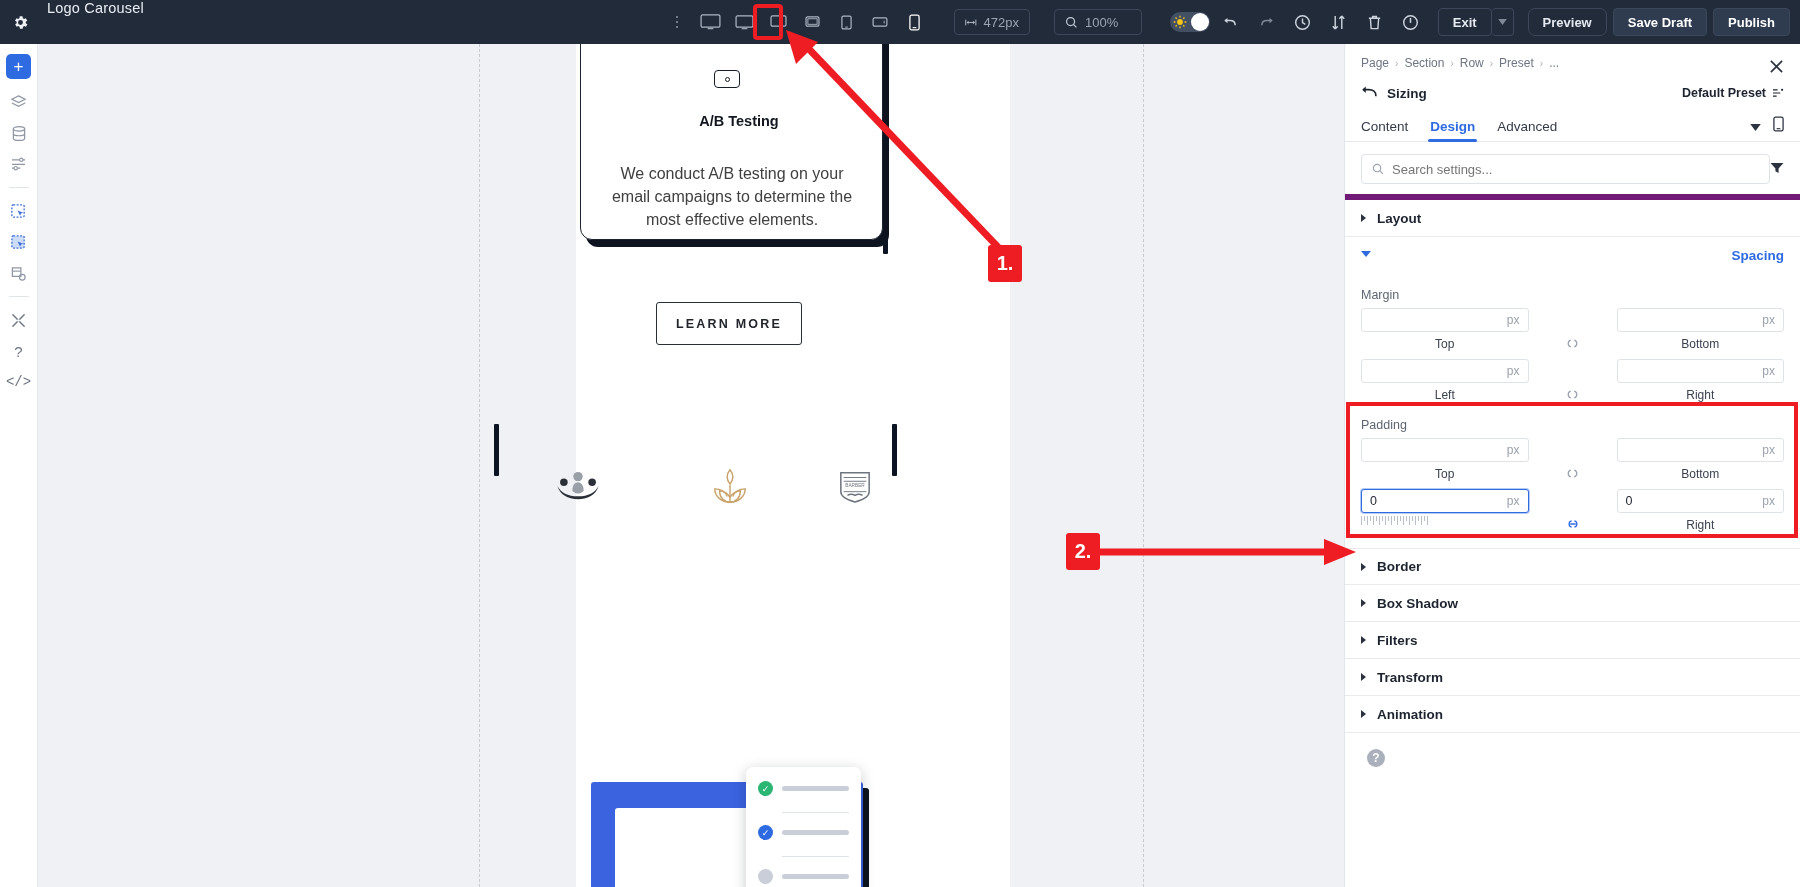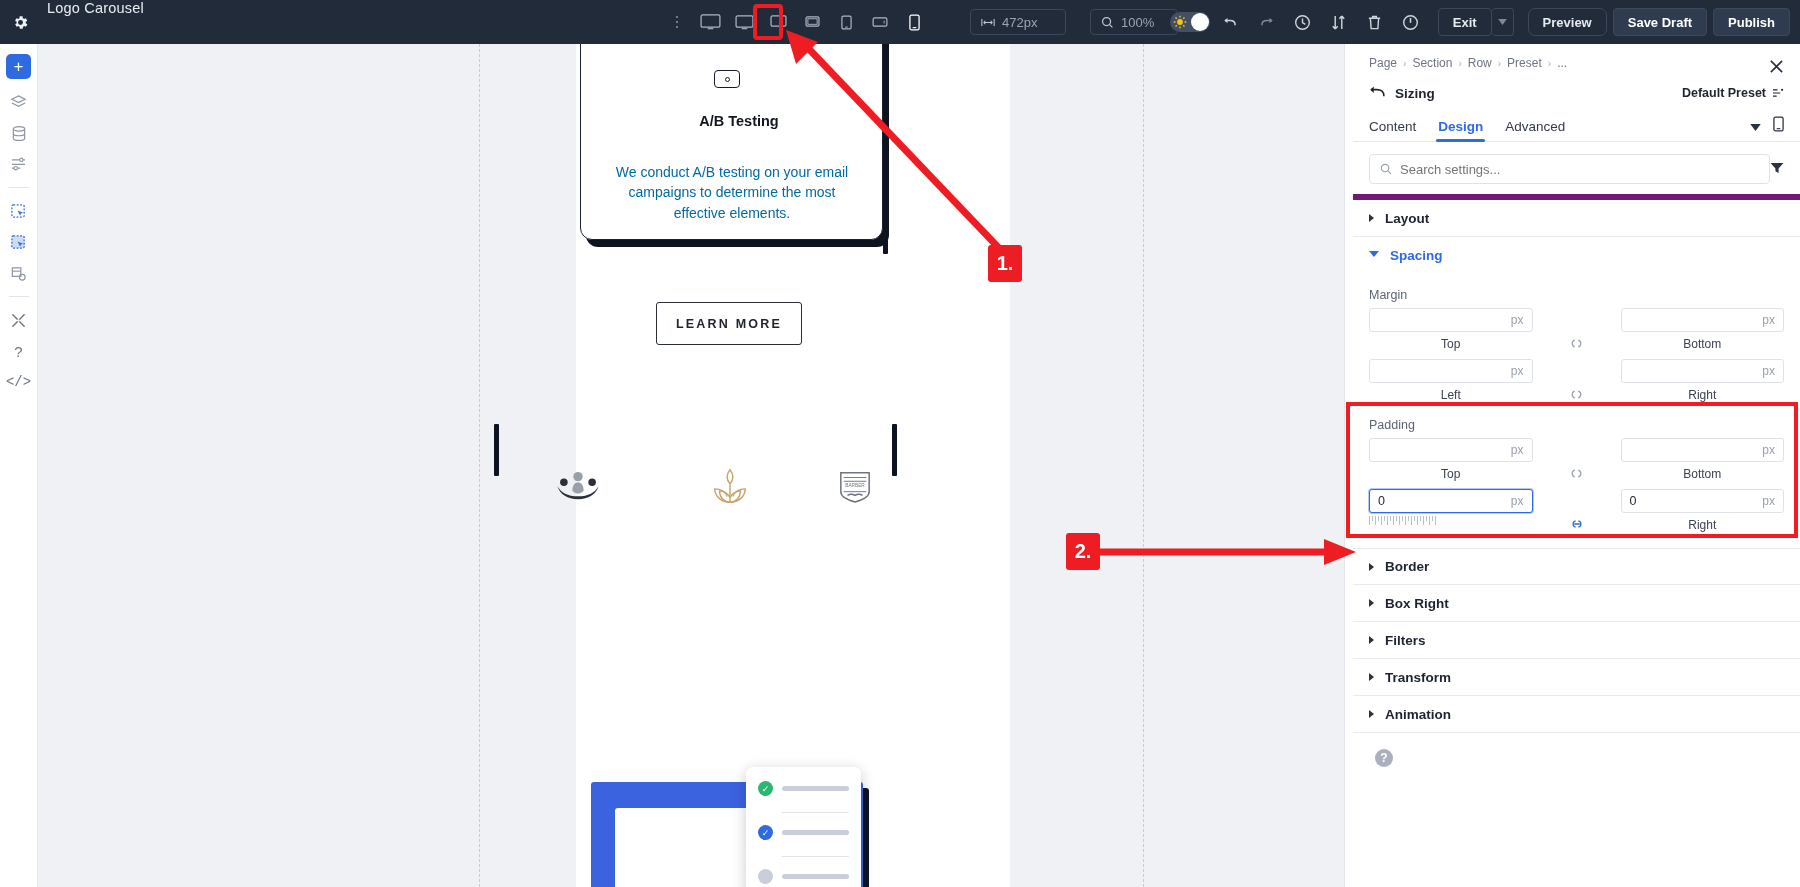--- a/index.html
+++ b/index.html
@@ -87,21 +87,21 @@
   }
   .card-ic {
     position: absolute; left: 676px; top: 26px; width: 26px; height: 18px;
     border: 1.5px solid #161d29; border-radius: 4px;
     display: flex; align-items: center; justify-content: center;
   }
   .card-ic i { width: 5px; height: 5px; border: 1.2px solid #161d29; border-radius: 50%; display: block; }
   .card-title { position: absolute; left: 542px; top: 69px; width: 303px; text-align: center;
                 font-size: 14.5px; font-weight: bold; color: #12171f; padding-left: 15px; }
   .card-body { position: absolute; left: 565px; top: 118px; width: 258px; text-align: center;
-               font-size: 14px; line-height: 1.45; color: #0369a1; }
+               font-size: 16px; line-height: 1.45; color: #404040; }
 
   .learn-btn {
     position: absolute; left: 618px; top: 258px; width: 146px; height: 43px;
     border: 1.2px solid #2a2f36; border-radius: 3px; background: #fff;
     display: flex; align-items: center; justify-content: center;
     font-size: 12.5px; font-weight: bold; letter-spacing: 2.2px; color: #22262c; cursor: pointer;
   }
 
   .logo-row { position: absolute; left: 510px; top: 418px; width: 400px; height: 48px; }
   .logo-item { position: absolute; top: 0; width: 60px; height: 48px;
@@ -114,21 +114,21 @@
   .float-card { position: absolute; left: 708px; top: 723px; width: 115px; height: 164px;
                 background: #fff; border-radius: 7px; box-shadow: 0 3px 14px rgba(13,20,32,.22); padding: 14px 12px; }
   .fc-row { display: flex; align-items: center; gap: 9px; margin-bottom: 16px; }
   .fc-dot { width: 15px; height: 15px; border-radius: 50%; display: flex; align-items: center;
             justify-content: center; color: #fff; font-size: 9px; flex: none; }
   .fc-bar { height: 5px; border-radius: 3px; background: #c9ced8; flex: 1; }
   .fc-line { height: 1px; background: #dfe3ea; margin: 7px 0 12px 24px; }
 
   
   .rpanel { position: absolute; right: 0; top: 44px; width: 456px; height: 843px;
-            background: #fff; border-left: 1px solid #e2e5eb; z-index: 20; padding-left: 8px; }
+            background: #fff; border-left: 1px solid #e2e5eb; z-index: 20; }
   .rp-crumb { display: flex; align-items: center; height: 30px; padding: 0 16px; margin-top: 4px;
               font-size: 12px; color: #6d7584; gap: 6px; }
   .rp-crumb .sep { color: #aab1bd; font-size: 10px; }
   .rp-close { position: absolute; right: 14px; top: 12px; width: 20px; height: 20px;
               display: flex; align-items: center; justify-content: center; cursor: pointer; color: #2b3240; }
   .rp-group { display: flex; align-items: center; padding: 0 16px; height: 30px; gap: 10px; }
   .rp-group-name { font-size: 13.5px; font-weight: bold; color: #1d2430; }
   .rp-preset { margin-left: auto; display: flex; align-items: center; gap: 6px;
                font-size: 12.5px; font-weight: bold; color: #1d2430; cursor: pointer; }
   .rp-tabs { display: flex; align-items: flex-end; padding: 0 16px; height: 34px; gap: 22px;
@@ -240,21 +240,21 @@
             <rect x="12.5" y="4" width="1" height="3" fill="#aeb7c4"></rect>
           </svg>
       </span>
       <span class="devbtn sel">
         <svg width="11" height="17" viewBox="0 0 12 18">
             <rect x="1" y="1" width="10" height="16" rx="1.8" fill="none" stroke="#ffffff" stroke-width="1.4"></rect>
             <rect x="4" y="14" width="4" height="1.2" fill="#ffffff"></rect>
           </svg>
       </span>
 
-      <span class="tb-field" style="margin-left:38px;width:96px;">
+      <span class="tb-field" style="margin-left:22px;width:76px;">
         <svg width="14" height="9" viewBox="0 0 16 10">
             <path d="M1 1v8M15 1v8M3 5h10M3 5l2-2M3 5l2 2M13 5l-2-2M13 5l-2 2" stroke="#c2cad6" stroke-width="1.2" fill="none"></path>
           </svg>
         <span>472px</span>
       </span>
       <span class="tb-field" style="margin-left:22px;width:88px;">
         <svg width="13" height="13" viewBox="0 0 14 14">
             <circle cx="6" cy="6" r="4.3" fill="none" stroke="#c2cad6" stroke-width="1.3"></circle>
             <path d="M9.3 9.3l3 3" stroke="#c2cad6" stroke-width="1.3"></path>
           </svg>
@@ -515,21 +515,21 @@
             <path d="M0.5 1h14l-5.3 6v5l-3.4-2V7z" fill="#2b3240"></path>
           </svg>
       </span>
     </div>
 
     <div class="acc">
       <span class="tri"></span>
       <span class="acc-label">Layout</span>
     </div>
 
-    <div class="acc open" style="border-bottom:none;">
+    <div class="acc open" style="border-bottom:none;justify-content:space-between;">
       <span class="tri down"></span>
       <span class="acc-label">Spacing</span>
     </div>
 
     <div class="sp-body">
 
       <div class="sp-label">Margin</div>
       <div class="sp-row">
         <div class="sp-col sp-left-flex">
           <div class="sp-inp">
@@ -651,21 +651,21 @@
     </div>
 
     <div style="height:12px;"></div>
 
     <div class="acc" style="border-top:1px solid #e8eaef;">
       <span class="tri"></span>
       <span class="acc-label">Border</span>
     </div>
     <div class="acc">
       <span class="tri"></span>
-      <span class="acc-label">Box Right</span>
+      <span class="acc-label">Box Shadow</span>
     </div>
     <div class="acc">
       <span class="tri"></span>
       <span class="acc-label">Filters</span>
     </div>
     <div class="acc">
       <span class="tri"></span>
       <span class="acc-label">Transform</span>
     </div>
     <div class="acc">

